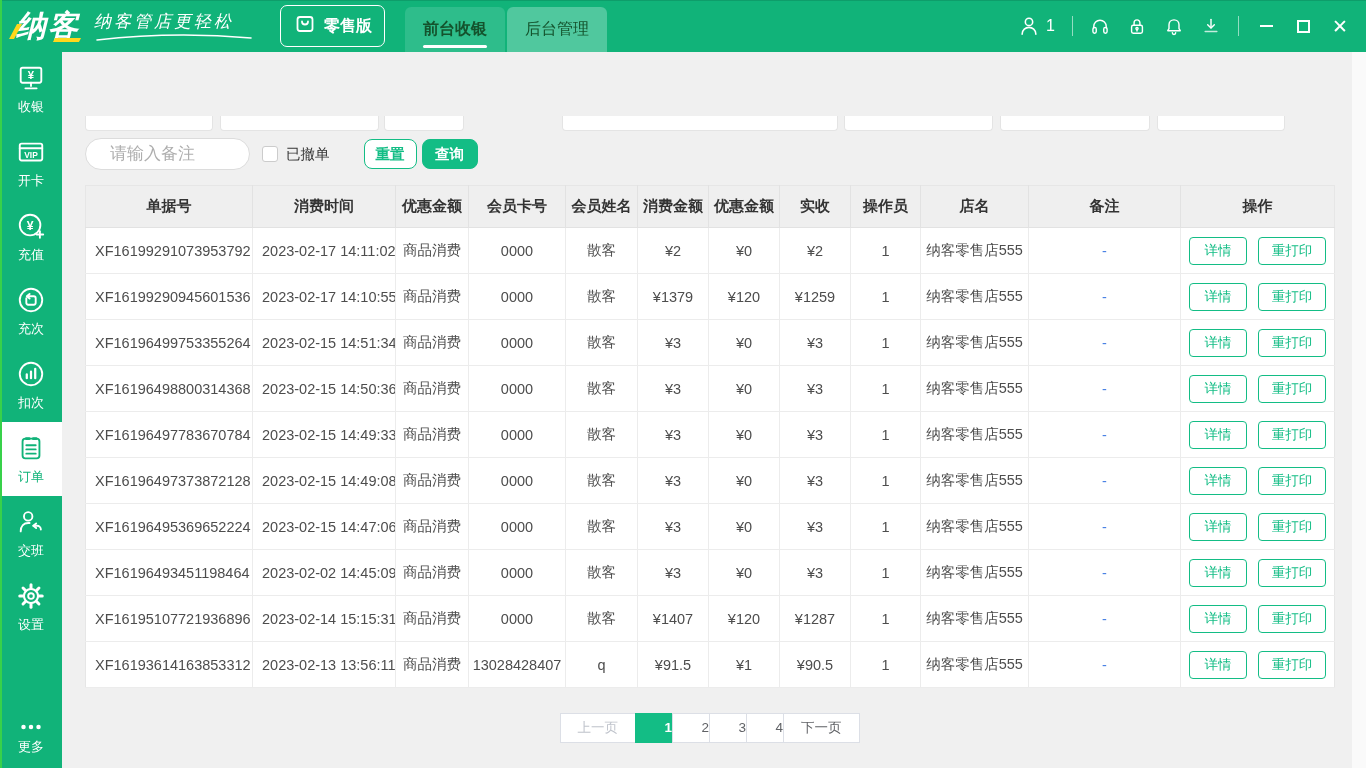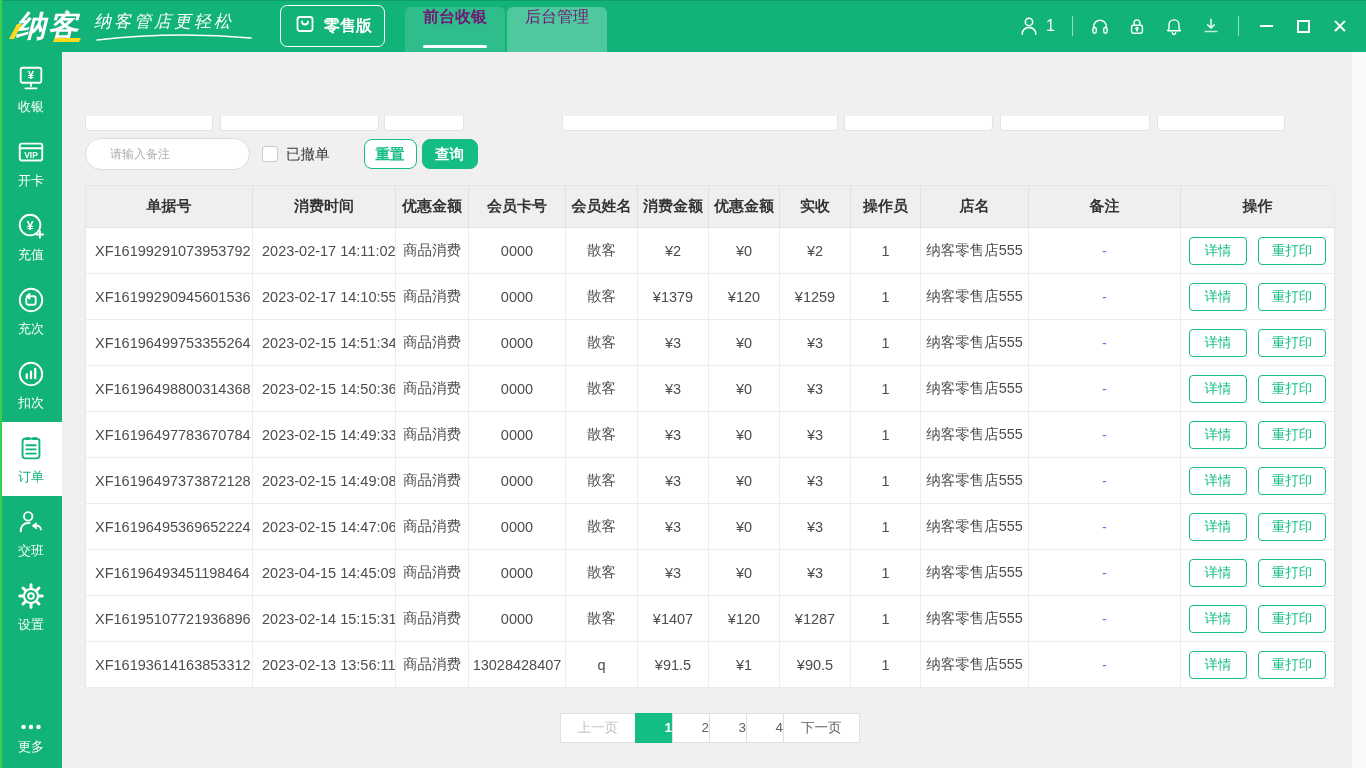--- a/index.html
+++ b/index.html
@@ -26,22 +26,22 @@
           background:var(--logo-accent,#ffd71c); transform:skewX(-28deg); }
   .logo::after { content:""; position:absolute; left:38px; bottom:-1px; width:26px; height:4px;
           background:var(--logo-accent,#ffd71c); transform:skewX(-28deg); }
   .slogan { align-self:center; margin-left:14px; color:#fff; font-style:italic; font-size:17px;
           letter-spacing:3px; }
   .slogan svg { display:block; margin-top:1px; }
   .badge { align-self:center; margin-left:26px; display:flex; align-items:center; gap:7px;
           border:1px solid #fff; border-radius:7px; padding:6px 12px; color:#fff;
           font-size:16px; font-weight:bold; }
   .nav { margin-left:20px; align-self:flex-end; display:flex; height:45px; gap:2px; }
-  .nav-tab { width:100px; display:flex; justify-content:center;
-          color:#701a75; font-size:16px; font-weight:bold; border-radius:6px 6px 0 0;
+  .nav-tab { width:100px; display:flex; align-items:center; justify-content:center;
+          color:#14532d; font-size:16px; font-weight:bold; border-radius:6px 6px 0 0;
           position:relative; cursor:pointer; }
   .nav-tab.active { background:var(--nav-active-bg,#2ebd8b); }
   .nav-tab.inactive { background:var(--nav-inactive-bg,#50c89e); font-weight:normal; }
   .nav-tab.active::after { content:""; position:absolute; bottom:4px; left:50%;
           transform:translateX(-50%); width:64px; height:3px; background:#fff; border-radius:2px; }
   .top-icons { margin-left:auto; margin-right:16px; align-self:center;
           display:flex; align-items:center; gap:17px; color:#fff; }
   .top-icons svg { display:block; }
   .user-box { display:flex; align-items:center; gap:6px; font-size:16px; }
   .tdivider { width:1px; height:20px; background:rgba(255,255,255,.55); }
@@ -78,21 +78,21 @@
   .ghost-input:nth-of-type(1){ left:23px;  width:128px; }
   .ghost-input:nth-of-type(2){ left:158px; width:159px; }
   .ghost-input:nth-of-type(3){ left:322px; width:80px;  }
   .ghost-input:nth-of-type(4){ left:500px; width:276px; }
   .ghost-input:nth-of-type(5){ left:782px; width:149px; }
   .ghost-input:nth-of-type(6){ left:938px; width:150px; }
   .ghost-input:nth-of-type(7){ left:1095px;width:128px; }
 
   .filter-row { position:absolute; left:23px; top:86px; height:32px; display:flex; align-items:center; }
   .remark-input { width:165px; height:32px; border:1px solid #dcdcdc; border-radius:16px;
-          background:#fff; padding:0 24px; font-size:12px; color:#333; outline:none;
+          background:#fff; padding:0 24px; font-size:17px; color:#333; outline:none;
           font-family:inherit; }
   .remark-input::placeholder { color:#aeaeae; }
   .checkbox { width:16px; height:16px; border:1px solid #ccc; border-radius:3px;
           background:#fff; margin-left:12px; cursor:pointer; }
   .cb-label { margin-left:8px; font-size:14.5px; color:#333; }
   .btn { height:30px; border-radius:8px; font-size:14.5px; cursor:pointer;
           font-family:inherit; }
   .btn-reset { margin-left:34px; width:53px; background:#fff;
           border:1px solid var(--accent,#13bd85); color:var(--accent,#13bd85); font-weight:bold; }
   .btn-search { margin-left:5px; width:56px; background:var(--accent,#13bd85);
@@ -498,21 +498,21 @@
     <td>纳客零售店555</td>
     <td class="c-remark">-</td>
     <td>
       <button class="btn-ghost btn-detail">详情</button>
       <button class="btn-ghost btn-reprint">重打印</button>
     </td>
   </tr>
 
   <tr>
     <td class="c-left">XF16196493451198464</td>
-    <td class="c-left">2023-04-15 14:45:09</td>
+    <td class="c-left">2023-02-02 14:45:09</td>
     <td>商品消费</td>
     <td>0000</td>
     <td>散客</td>
     <td>¥3</td>
     <td>¥0</td>
     <td>¥3</td>
     <td>1</td>
     <td>纳客零售店555</td>
     <td class="c-remark">-</td>
     <td>

